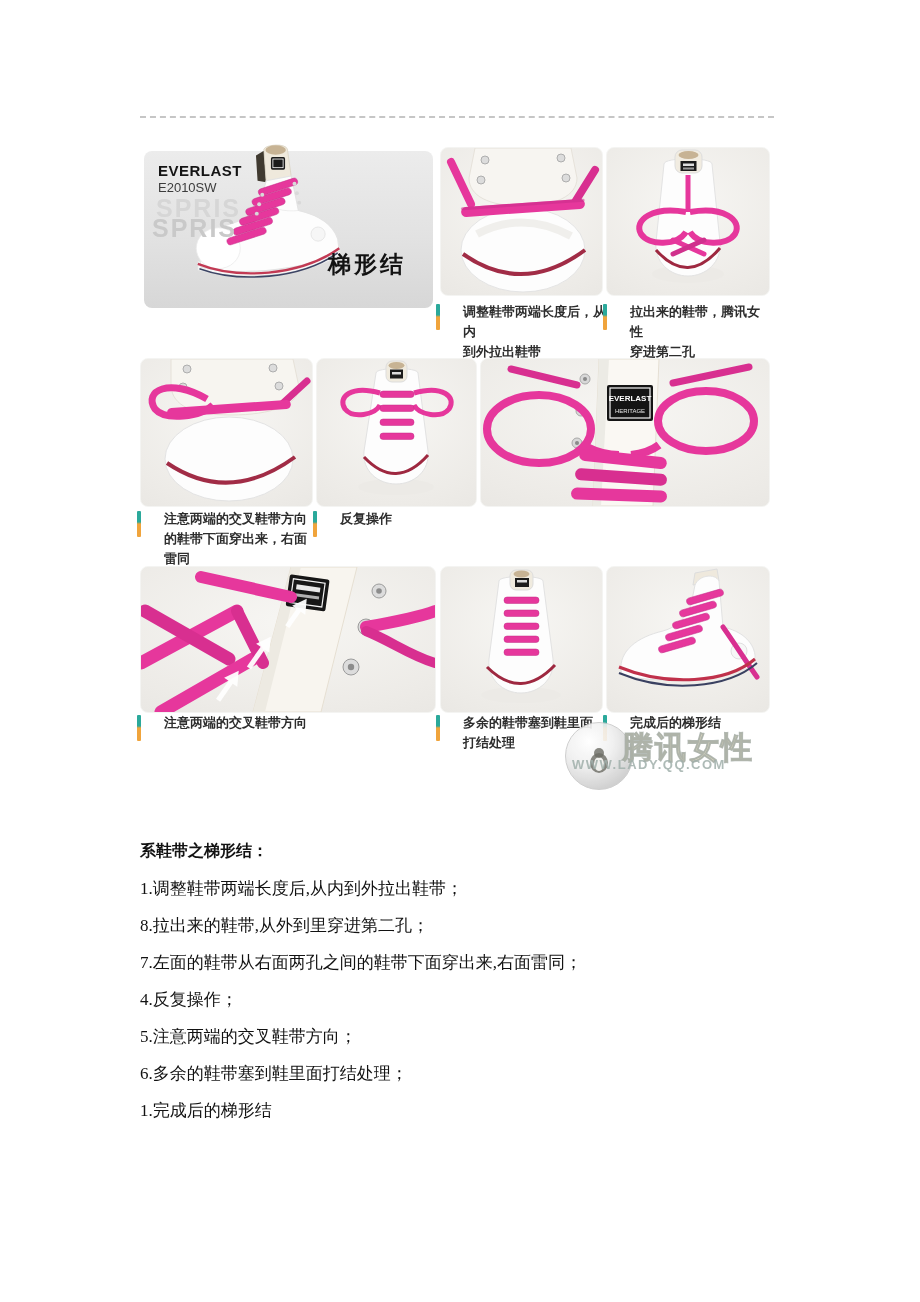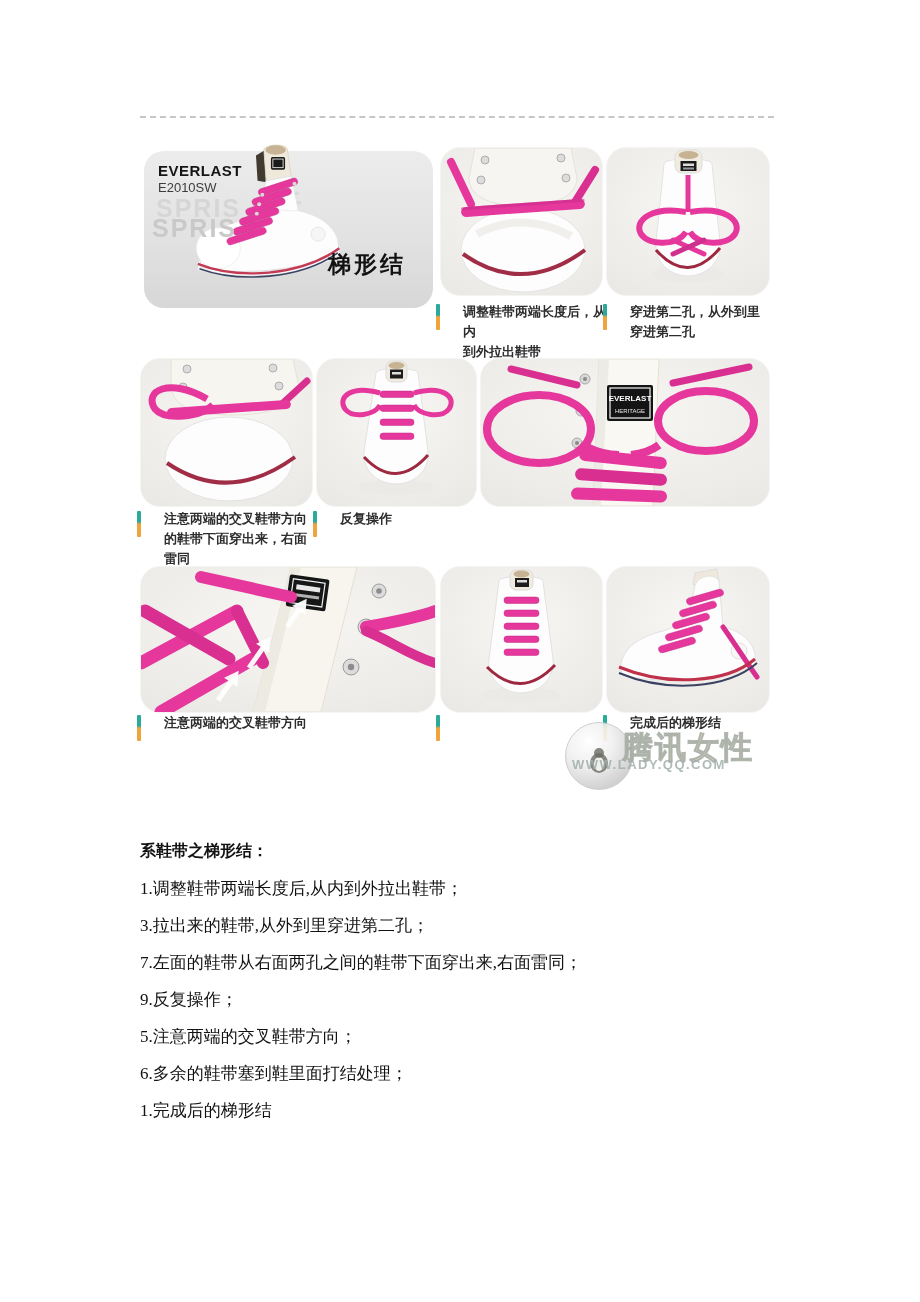--- a/index.html
+++ b/index.html
@@ -1,21 +1,21 @@
 <!DOCTYPE html>
 <html><head>
 <meta charset="utf-8">
 <style>
   html,body{margin:0;padding:0;background:#fff;}
   .page{position:relative;width:920px;height:1302px;background:#ffffff;overflow:hidden;
         font-family:"Liberation Sans","DejaVu Sans",sans-serif;}
   .divider{position:absolute;left:140px;top:116px;width:634px;height:0;
            border-top:2px dashed #c6c6c6;}
   
-  .panel{position:absolute;border-radius:20px;}
+  .panel{position:absolute;border-radius:8px;}
   .hero{left:144px;top:151px;width:289px;height:157px;
         background:linear-gradient(180deg,#ececec 0%,#e2e2e2 55%,#d7d7d7 100%);}
   .photo{background:radial-gradient(120% 110% at 50% 38%,#f7f6f3 0%,#edebe7 55%,#e3e1dd 100%);
          border:1px solid #f4f4f2;}
   .photo svg{display:block;}
   .hero-shoe{position:absolute;left:46px;top:-27px;}
   .brand{position:absolute;left:14px;top:11px;font-size:15px;font-weight:bold;color:#141414;letter-spacing:.5px;}
   .model{position:absolute;left:14px;top:29px;font-size:13px;color:#3c3c3c;}
   .spris{position:absolute;font-size:25px;font-weight:bold;letter-spacing:2px;color:#cfcfcf;
          font-family:"Liberation Sans",sans-serif;line-height:22px;}
@@ -136,21 +136,21 @@
     </svg>
   </div>
 
   <div class="caption" style="left:436px;top:302px;width:182px">
     <span class="bar"></span>
     <span class="txt">调整鞋带两端长度后，从内
 到外拉出鞋带</span>
   </div>
   <div class="caption" style="left:603px;top:302px;width:168px">
     <span class="bar"></span>
-    <span class="txt">穿进第二孔，从外到里
+    <span class="txt">拉出来的鞋带，腾讯女性
 穿进第二孔</span>
   </div>
 
   <div class="panel photo" style="left:140px;top:358px;width:171px;height:147px">
     <svg width="171" height="147" viewBox="0 0 171 147">
       <path d="M30,0 L152,0 L158,28 C158,46 130,56 90,56 C50,56 32,46 30,28 Z" fill="#f7f5f0" stroke="#e6e1d8"></path>
       <circle cx="46" cy="10" r="4" fill="#dcdcdc" stroke="#aeaeae"></circle>
         <circle cx="42" cy="28" r="4" fill="#dcdcdc" stroke="#aeaeae"></circle>
       <circle cx="132" cy="9" r="4" fill="#dcdcdc" stroke="#aeaeae"></circle>
         <circle cx="138" cy="27" r="4" fill="#dcdcdc" stroke="#aeaeae"></circle>
@@ -317,40 +317,42 @@
       <path d="M12,106 C60,126 120,122 150,96" stroke="#3a4161" stroke-width="2" fill="none"></path>
     </svg>
   </div>
 
   <div class="caption" style="left:137px;top:713px;width:230px">
     <span class="bar"></span>
     <span class="txt">注意两端的交叉鞋带方向</span>
   </div>
   <div class="caption" style="left:436px;top:713px;width:175px">
     <span class="bar"></span>
+    <span class="txt">多余的鞋带塞到鞋里面
+打结处理</span>
   </div>
   <div class="caption" style="left:603px;top:713px;width:175px">
     <span class="bar"></span>
     <span class="txt">完成后的梯形结</span>
   </div>
 
   <div class="wm-sphere">
     <svg width="30" height="30" viewBox="0 0 30 30">
       <ellipse cx="15" cy="18" rx="9" ry="10" fill="#5c5c54" opacity="0.8"></ellipse>
       <ellipse cx="15" cy="19" rx="5" ry="7" fill="#efefec"></ellipse>
       <circle cx="15" cy="8" r="5" fill="#5c5c54" opacity="0.8"></circle>
     </svg>
   </div>
   <div class="wm-name">腾讯女性</div>
   <div class="wm-url">WWW.LADY.QQ.COM</div>
 
   <div class="article">
     <div class="heading">系鞋带之梯形结：</div>
     <p>1.调整鞋带两端长度后,从内到外拉出鞋带；</p>
-    <p>3.拉出来的鞋带,从外到里穿进第二孔；</p>
+    <p>8.拉出来的鞋带,从外到里穿进第二孔；</p>
     <p>7.左面的鞋带从右面两孔之间的鞋带下面穿出来,右面雷同；</p>
-    <p>9.反复操作；</p>
+    <p>4.反复操作；</p>
     <p>5.注意两端的交叉鞋带方向；</p>
     <p>6.多余的鞋带塞到鞋里面打结处理；</p>
     <p>1.完成后的梯形结</p>
   </div>
 
 </div>
 
 </body></html>

